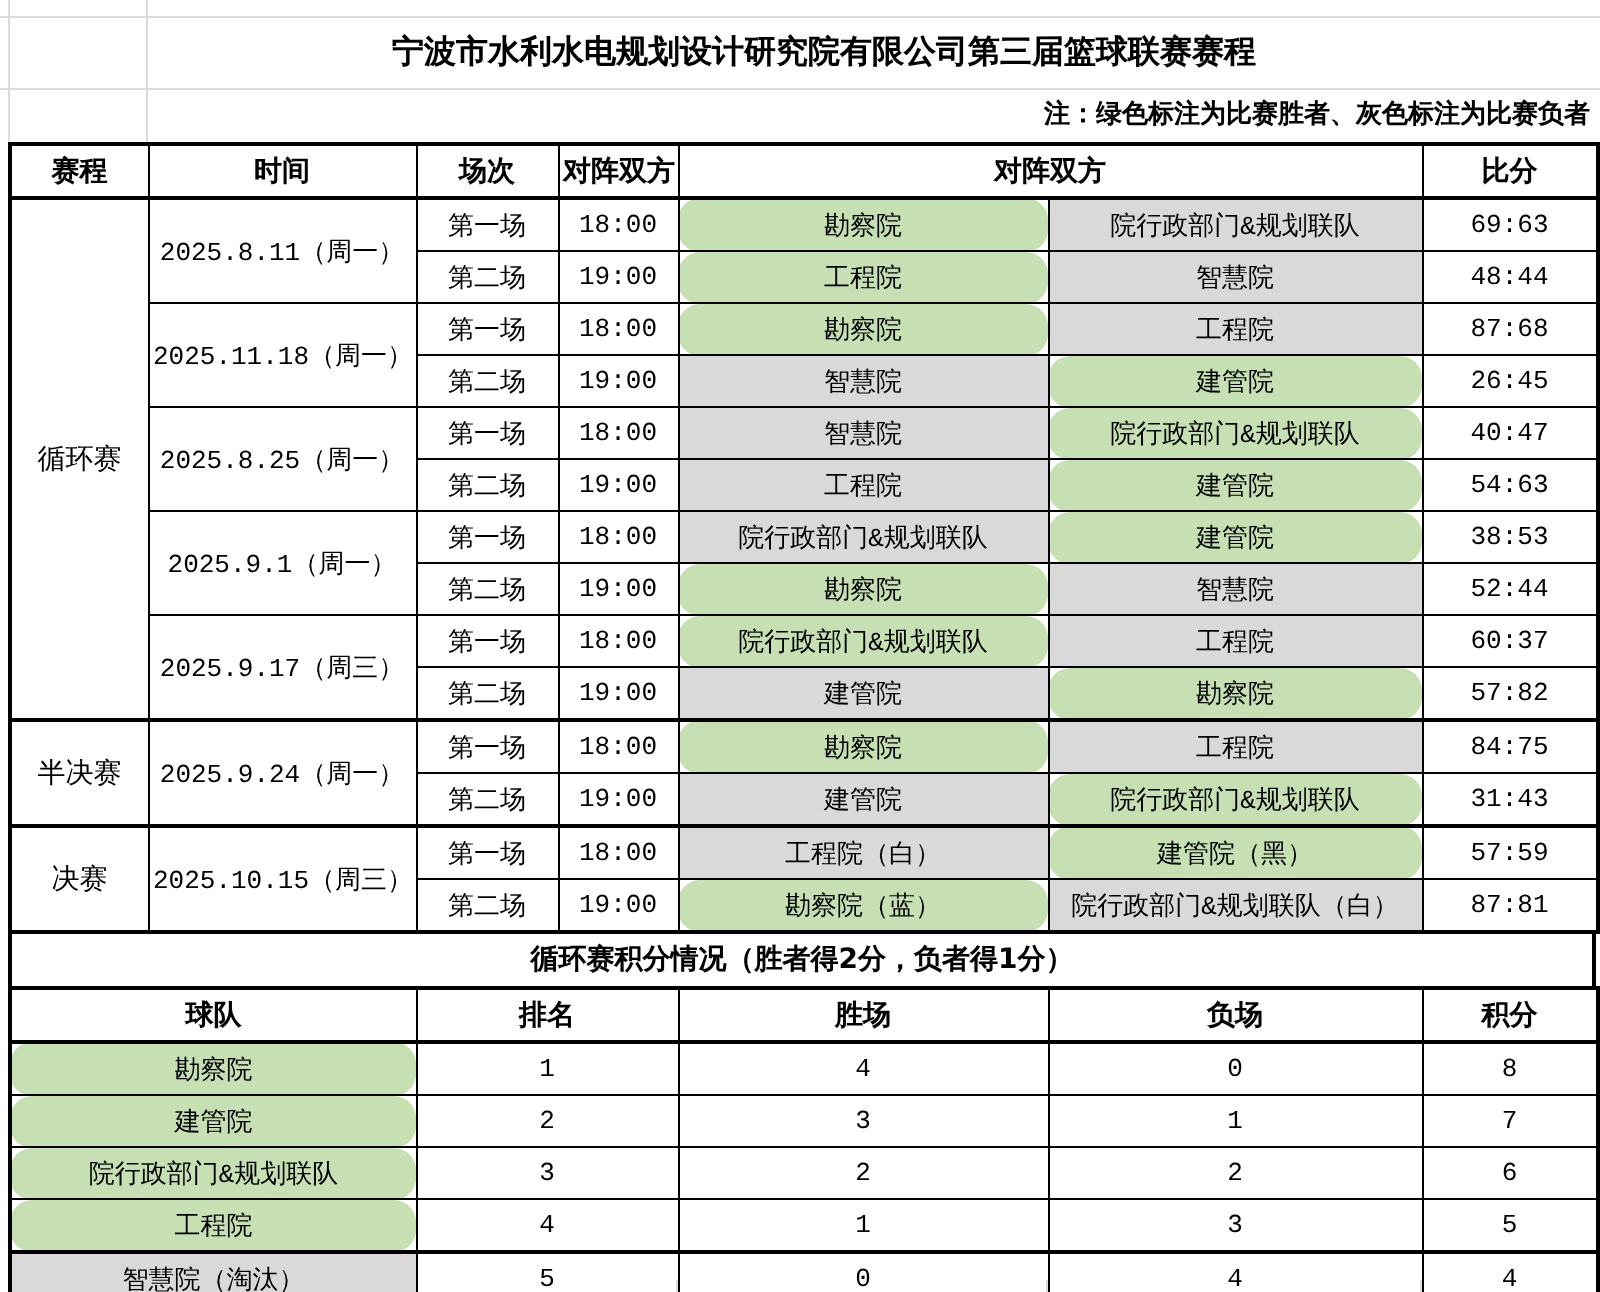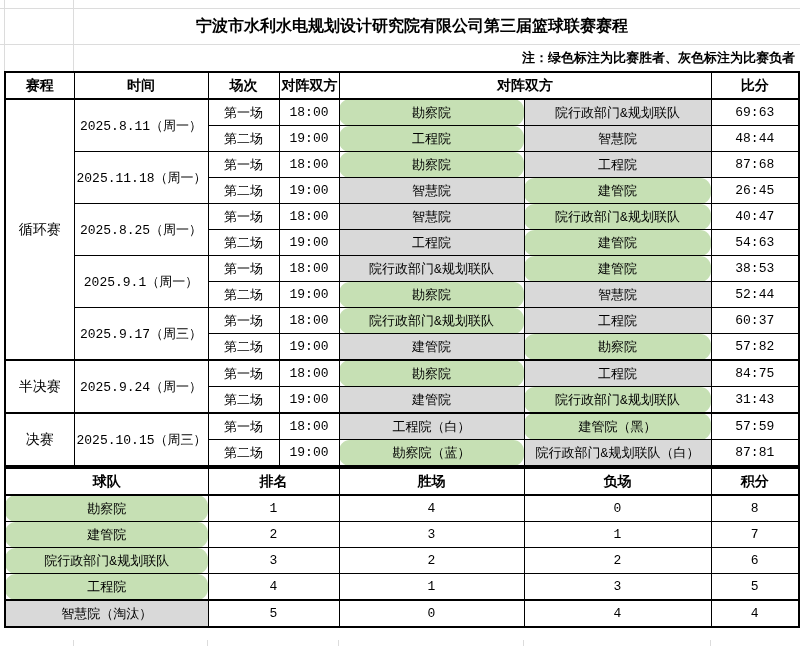--- a/index.html
+++ b/index.html
@@ -188,20 +188,21 @@
         <tr>
           <td>第二场</td>
           <td>19:00</td>
           <td class="win">勘察院（蓝）</td>
           <td class="lose">院行政部门&amp;规划联队（白）</td>
           <td>87:81</td>
         </tr>
       </tbody>
   </table>
 
+  <div class="band">循环赛积分情况（胜者得2分，负者得1分）</div>
 
   <table>
     <colgroup>
       <col style="width:203px">
         <col style="width:131px">
         <col style="width:185px">
       <col style="width:187px">
         <col style="width:88px">
     </colgroup>
     <thead>

